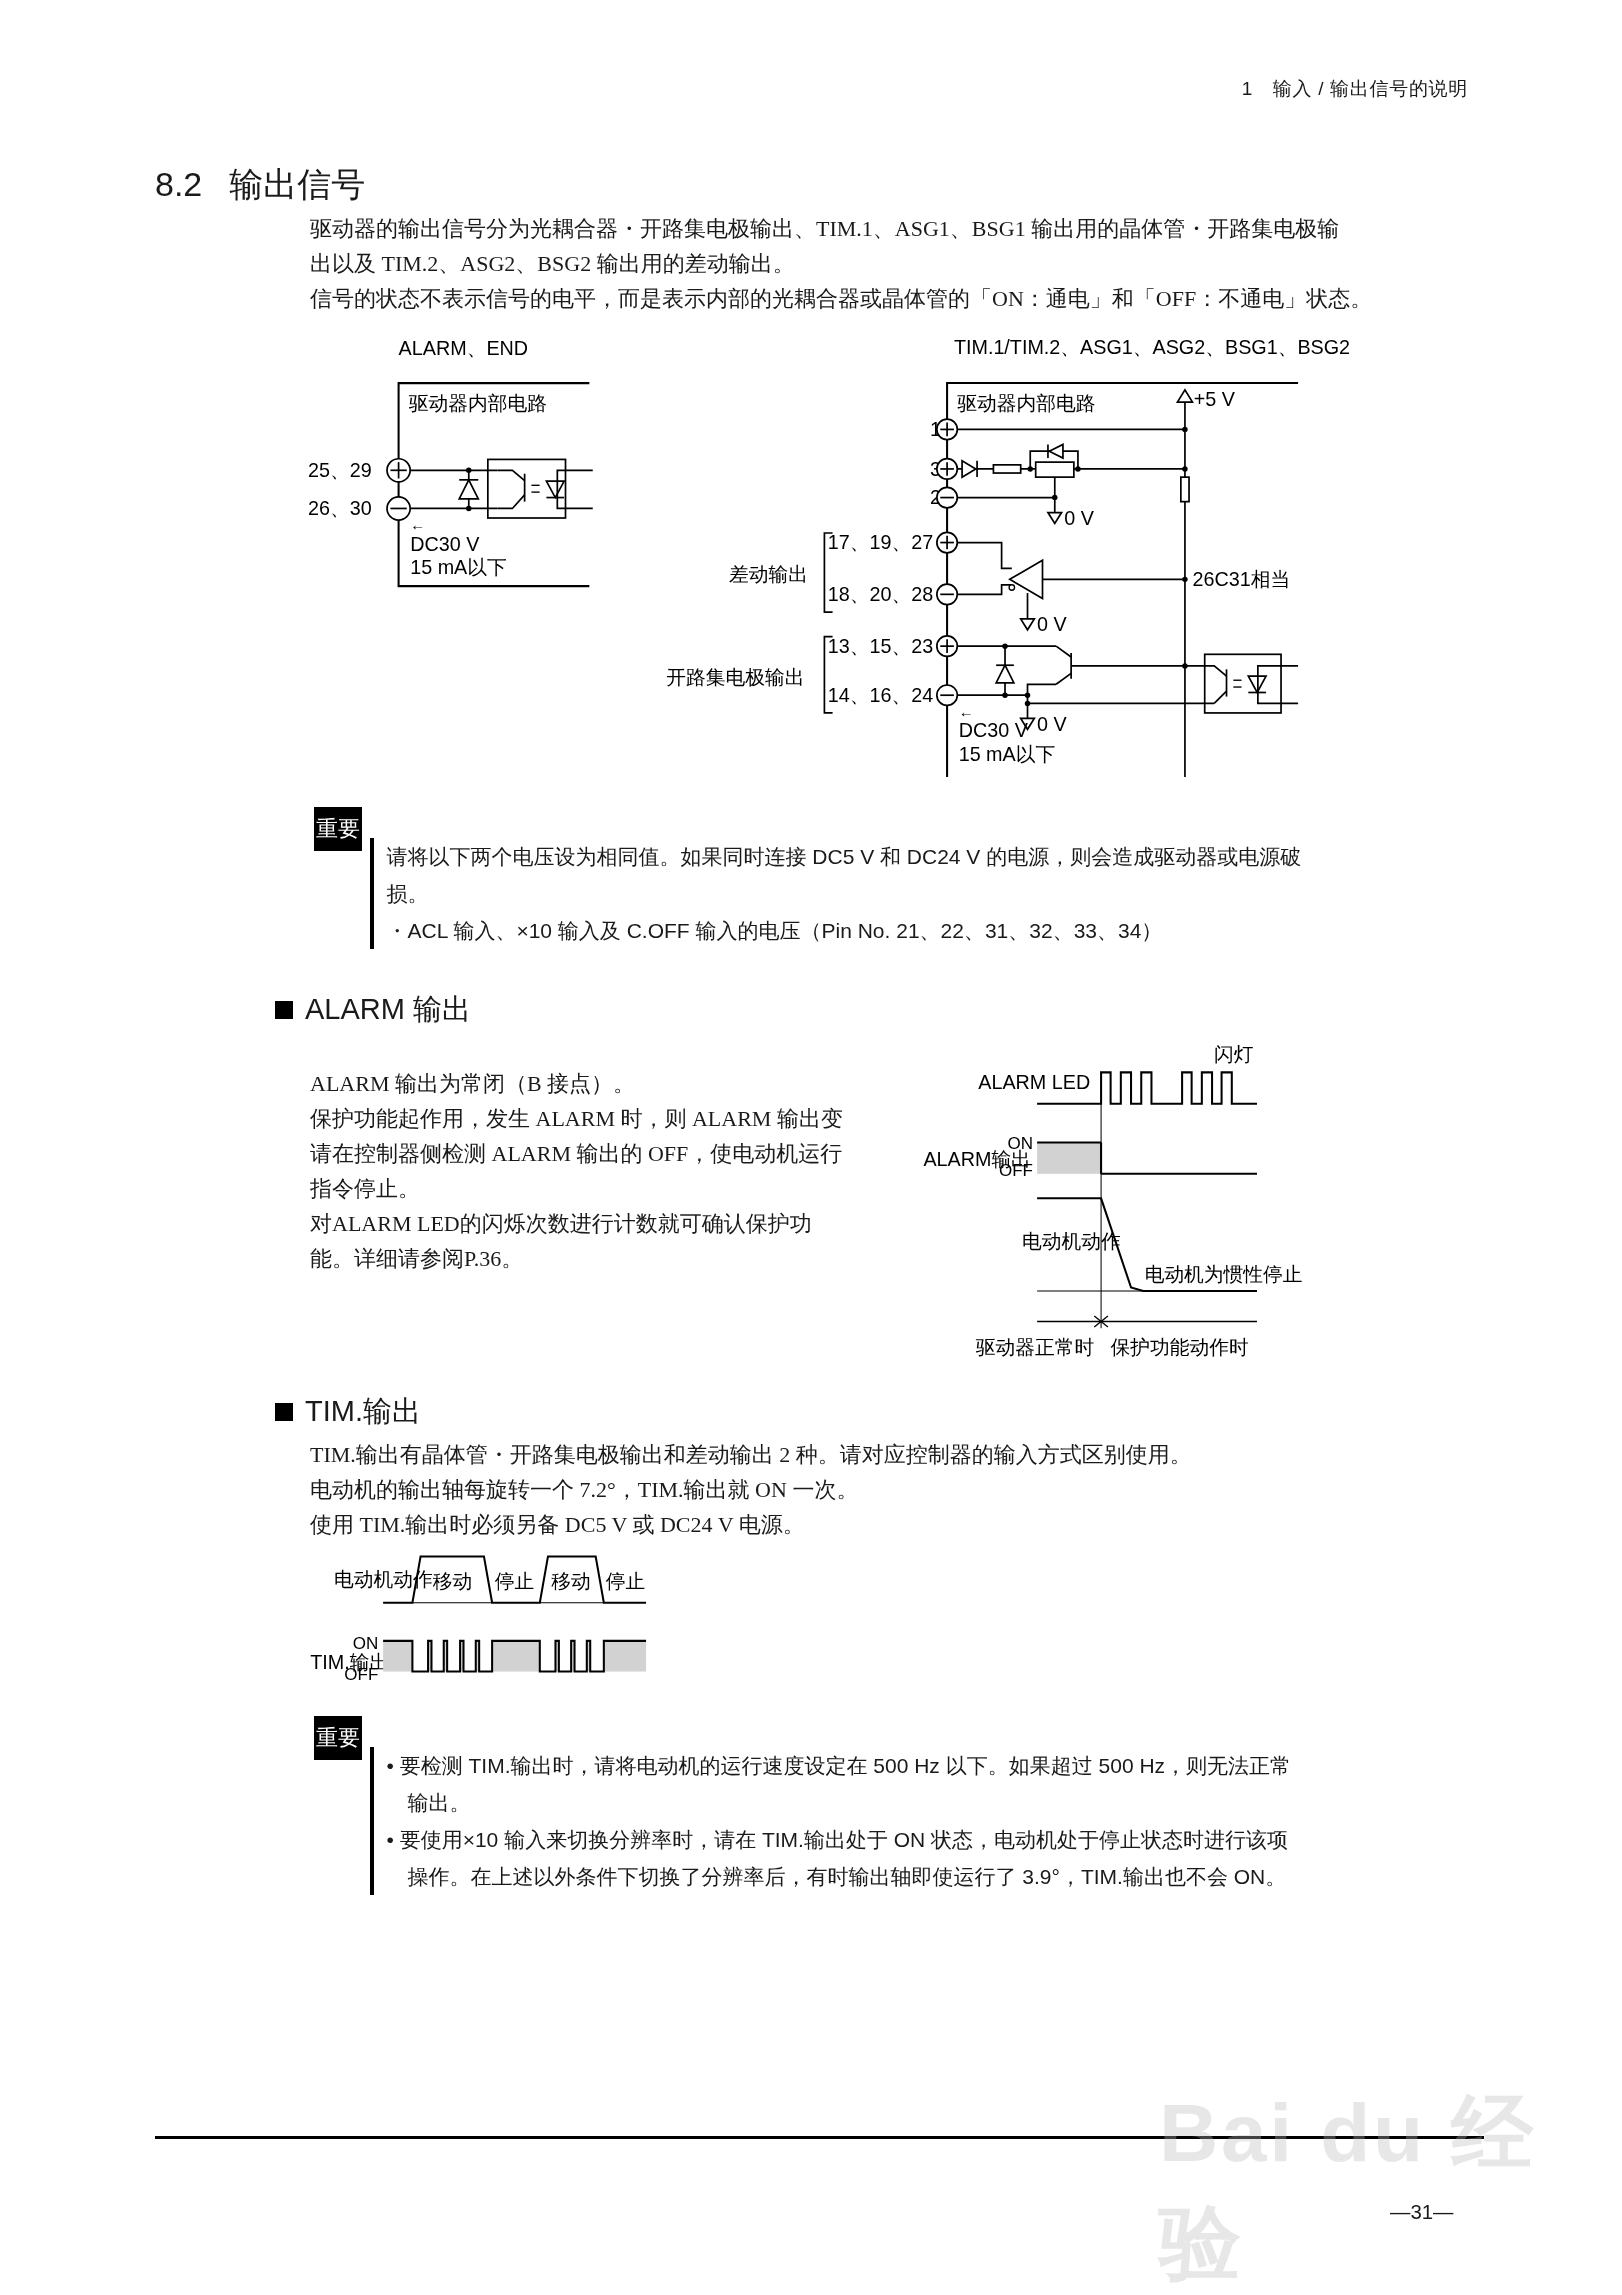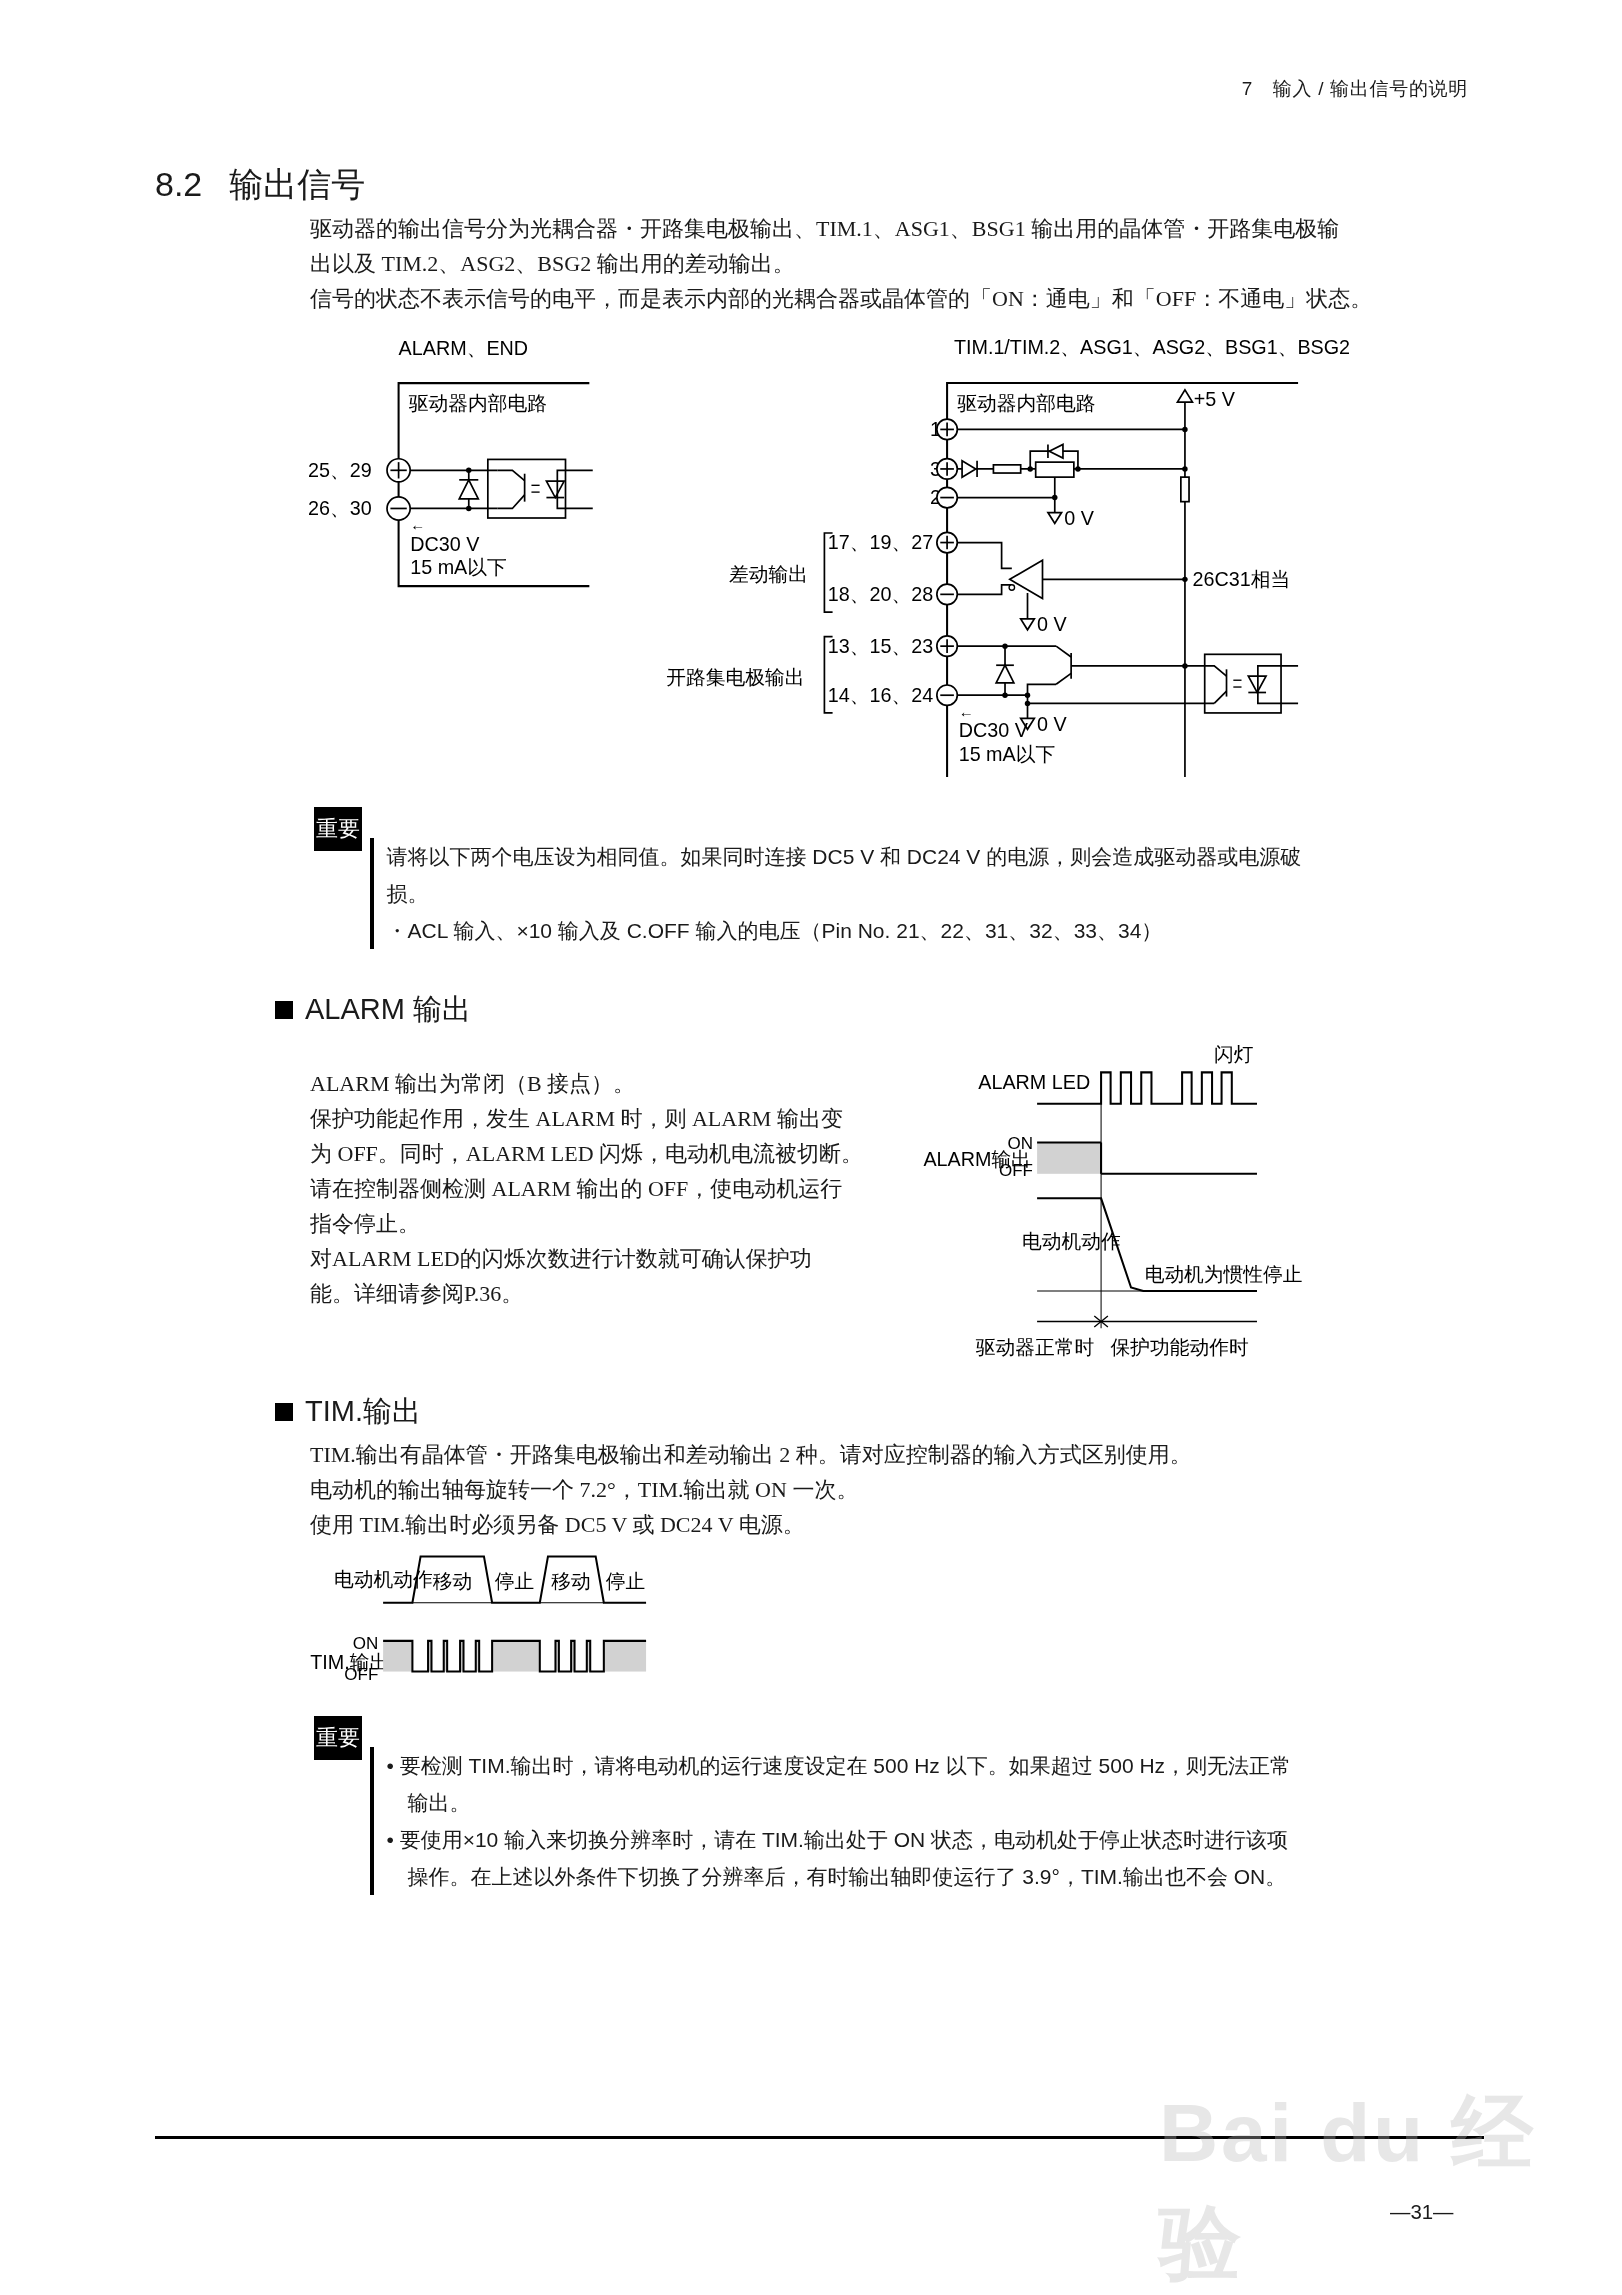--- a/index.html
+++ b/index.html
@@ -19,21 +19,21 @@
   .sub-head{left:275px;font-size:29px;display:flex;align-items:center;}
   .sub-head .sq{width:17.7px;height:17.7px;background:#000;margin-right:12.3px;}
   svg text{font-family:"Liberation Sans","DejaVu Sans",sans-serif;}
   #page-number{left:1390px;top:2201px;font-size:20.4px;}
   #footer-rule{left:155px;top:2136px;width:1329px;height:2.7px;background:#000;}
   #watermark{left:1159px;top:2079px;width:382px;height:204px;opacity:0.35;}
 </style>
 </head>
 <body>
 
-<div id="running-head" class="abs sans">7　输入 / 输出信号的说明</div>
+<div id="running-head" class="abs sans">1　输入 / 输出信号的说明</div>
 
 <div id="section-title" class="abs sans">
   <span class="num">8.2</span><span>输出信号</span>
 </div>
 
 <div class="abs para serif" style="top:211px;">
   <p>驱动器的输出信号分为光耦合器・开路集电极输出、TIM.1、ASG1、BSG1 输出用的晶体管・开路集电极输</p>
   <p>出以及 TIM.2、ASG2、BSG2 输出用的差动输出。</p>
   <p>信号的状态不表示信号的电平，而是表示内部的光耦合器或晶体管的「ON：通电」和「OFF：不通电」状态。</p>
 </div>
@@ -199,21 +199,20 @@
   </div>
 </div>
 
 <div class="abs sub-head sans" style="top:990px;">
   <span class="sq"></span>
     <span>ALARM 输出</span>
 </div>
 <div class="abs para serif" style="left:310px;top:1036px;width:600px;margin-top:30px;">
   <p>ALARM 输出为常闭（B 接点）。</p>
   <p>保护功能起作用，发生 ALARM 时，则 ALARM 输出变</p>
-  <p>为 OFF。同时，ALARM LED 闪烁，电动机电流被切断。</p>
   <p>请在控制器侧检测 ALARM 输出的 OFF，使电动机运行</p>
   <p>指令停止。</p>
   <p>对ALARM LED的闪烁次数进行计数就可确认保护功</p>
   <p>能。详细请参阅P.36。</p>
 </div>
 
 <svg class="abs" style="left:913px;top:1022px;" width="545" height="354" viewBox="0 0 800 520">
   <text x="442" y="58" font-size="29">闪灯</text>
   <text x="260" y="98" font-size="29" text-anchor="end">ALARM LED</text>
   <polyline points="182,120 276,120 276,74 290,74 290,120 305,120 305,74 320,74 320,120 335,120 335,74 350,74 350,120 395,120 395,74 409,74 409,120 424,120 424,74 439,74 439,120 453,120 453,74 468,74 468,120 505,120" fill="none" stroke="#000" stroke-width="3"></polyline>

